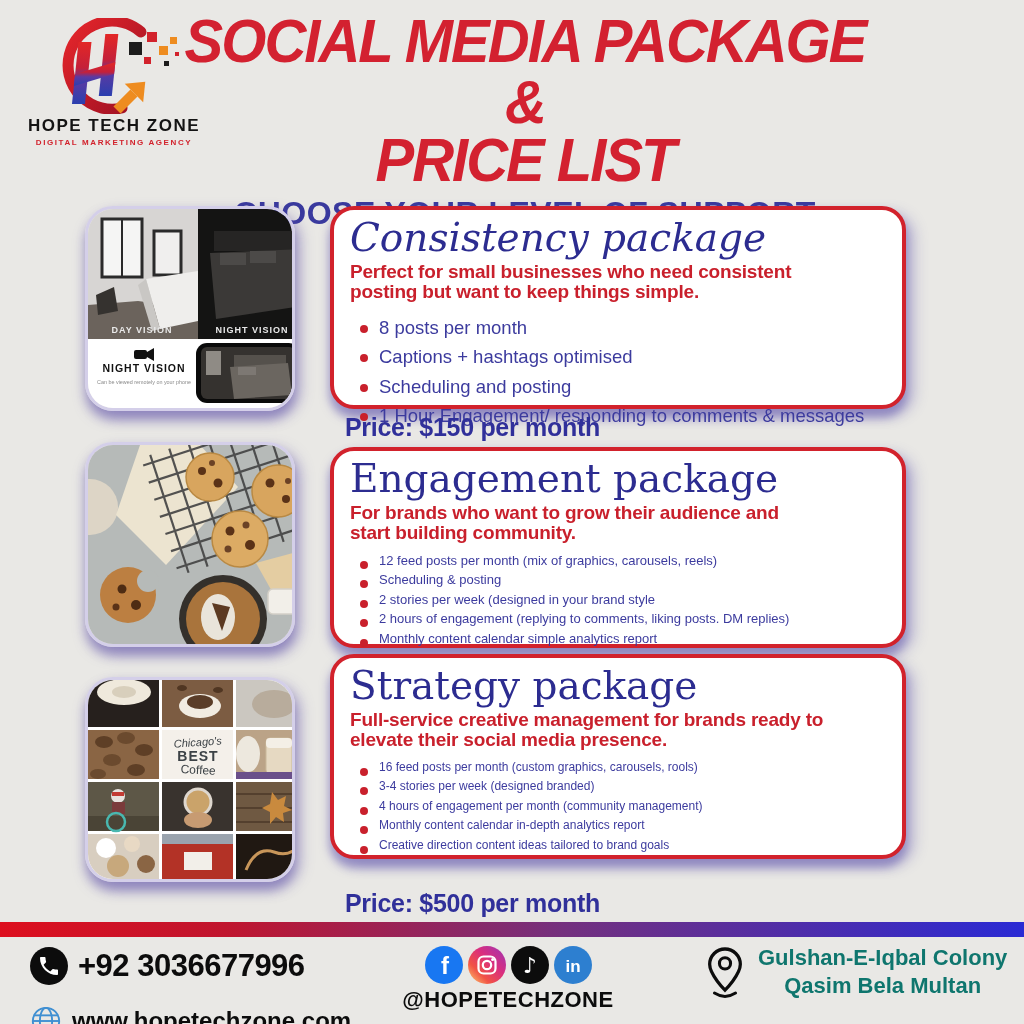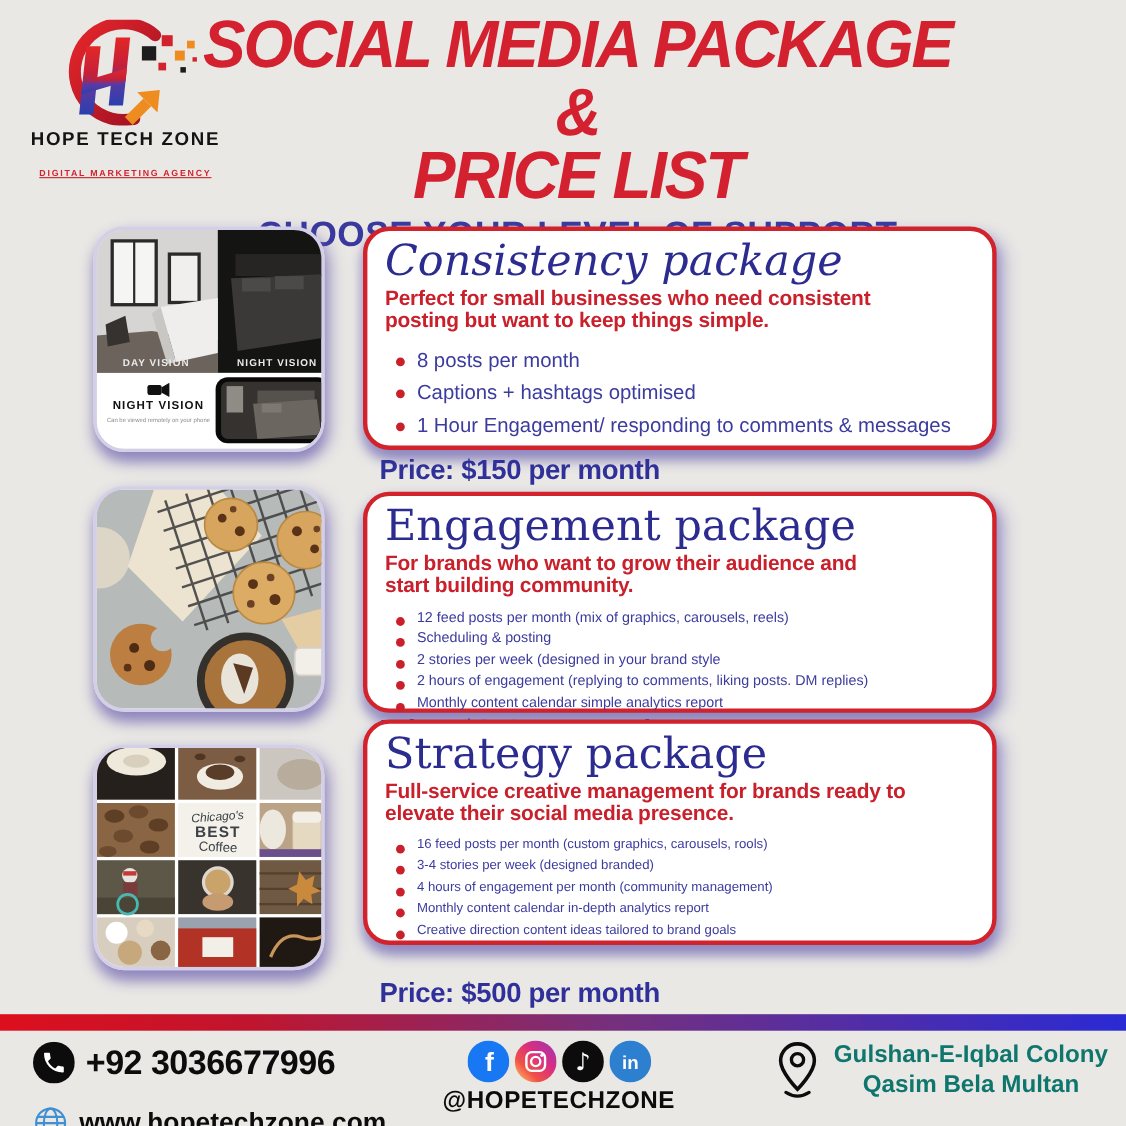--- a/index.html
+++ b/index.html
@@ -3,21 +3,21 @@
 <meta charset="utf-8">
 <style>
   * { margin:0; padding:0; box-sizing:border-box; }
   html,body { width:1024px; height:1024px; }
   body { font-family:"Liberation Sans", sans-serif; background:#e9e8e5; }
   .poster { position:relative; width:1024px; height:1024px; background:#e9e8e5; overflow:hidden; }
 
   
   .logo { position:absolute; left:24px; top:18px; width:180px; text-align:center; }
   .logo-name { font-size:17px; font-weight:bold; color:#141414; letter-spacing:1.5px; margin-top:-2px; }
-  .logo-tagline { font-size:8px; font-weight:bold; color:#d2222c; letter-spacing:1.6px; margin-top:16px;text-decoration:underline; }
+  .logo-tagline { font-size:8px; font-weight:bold; color:#d2222c; letter-spacing:1.6px; margin-top:2px; }
 
   .title-block { position:absolute; left:160px; top:12px; width:730px; text-align:center; }
   .title-line { font-family:"Liberation Sans", sans-serif; font-weight:bold; font-style:italic;
                 color:#d32130; font-size:58px; line-height:1.02; letter-spacing:-2px;
                 transform:scaleY(1.05); }
   .subtitle { margin-top:6px; color:#3a3a9e; font-size:32px; font-weight:bold; letter-spacing:0.5px; }
 
   
   .thumb { position:absolute; left:85px; width:210px; height:205px; border-radius:28px;
            overflow:hidden; border:3px solid #d4cfe9;
@@ -160,20 +160,24 @@
     <div class="card-title">Consistency package</div>
     <div class="card-desc">Perfect for small businesses who need consistent posting but want to keep things simple.</div>
     <ul class="features">
       <li class="feature">
           <span class="dot"></span>
           <span>8 posts per month</span>
         </li>
       <li class="feature">
           <span class="dot"></span>
           <span>Captions + hashtags optimised</span>
+        </li>
+      <li class="feature">
+          <span class="dot"></span>
+          <span>Scheduling and posting</span>
         </li>
       <li class="feature">
           <span class="dot"></span>
           <span>1 Hour Engagement/ responding to comments &amp; messages</span>
         </li>
     </ul>
   </div>
   <div class="price" id="price1">Price: $150 per month</div>
 
   <div class="thumb" id="thumb2">

